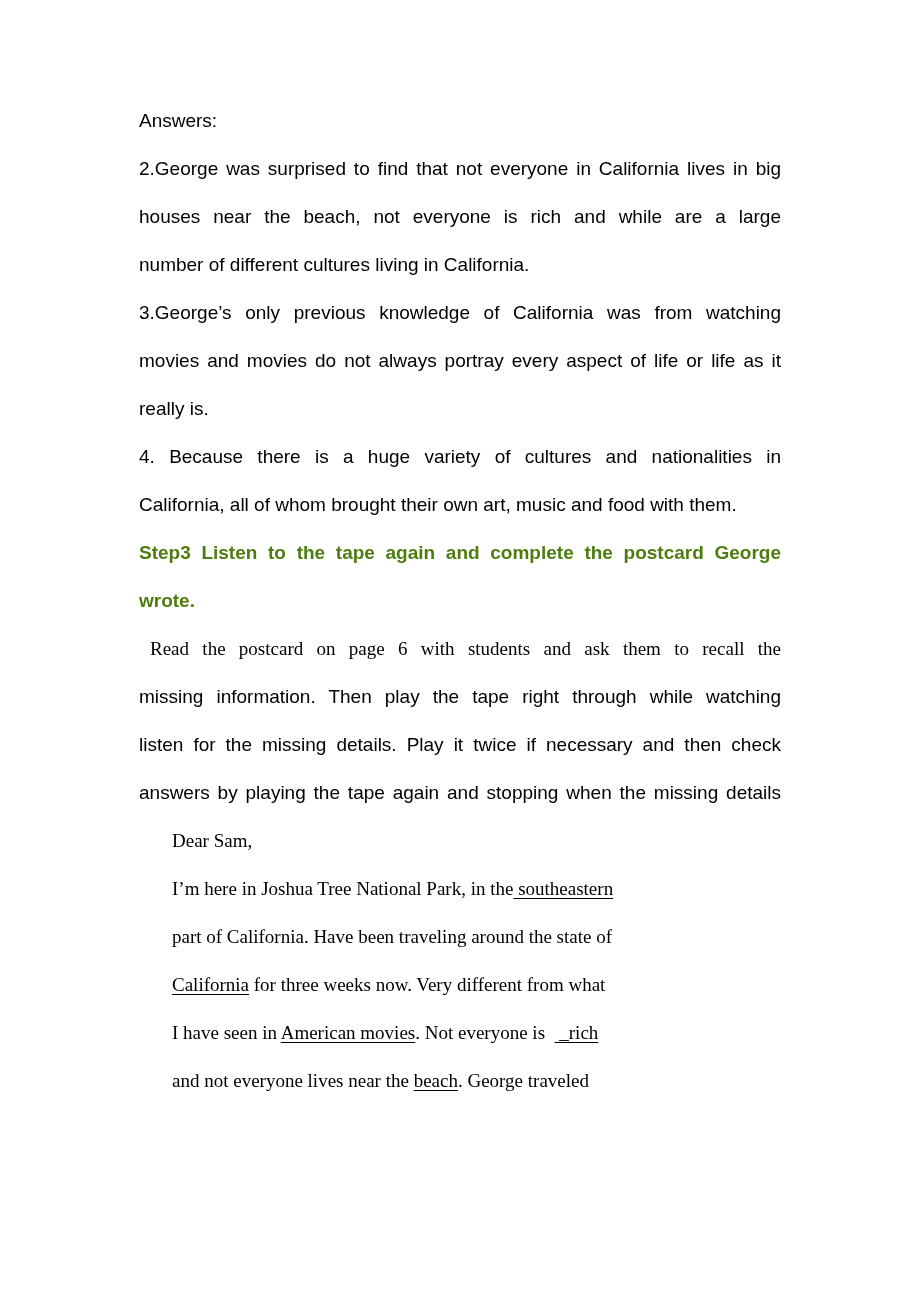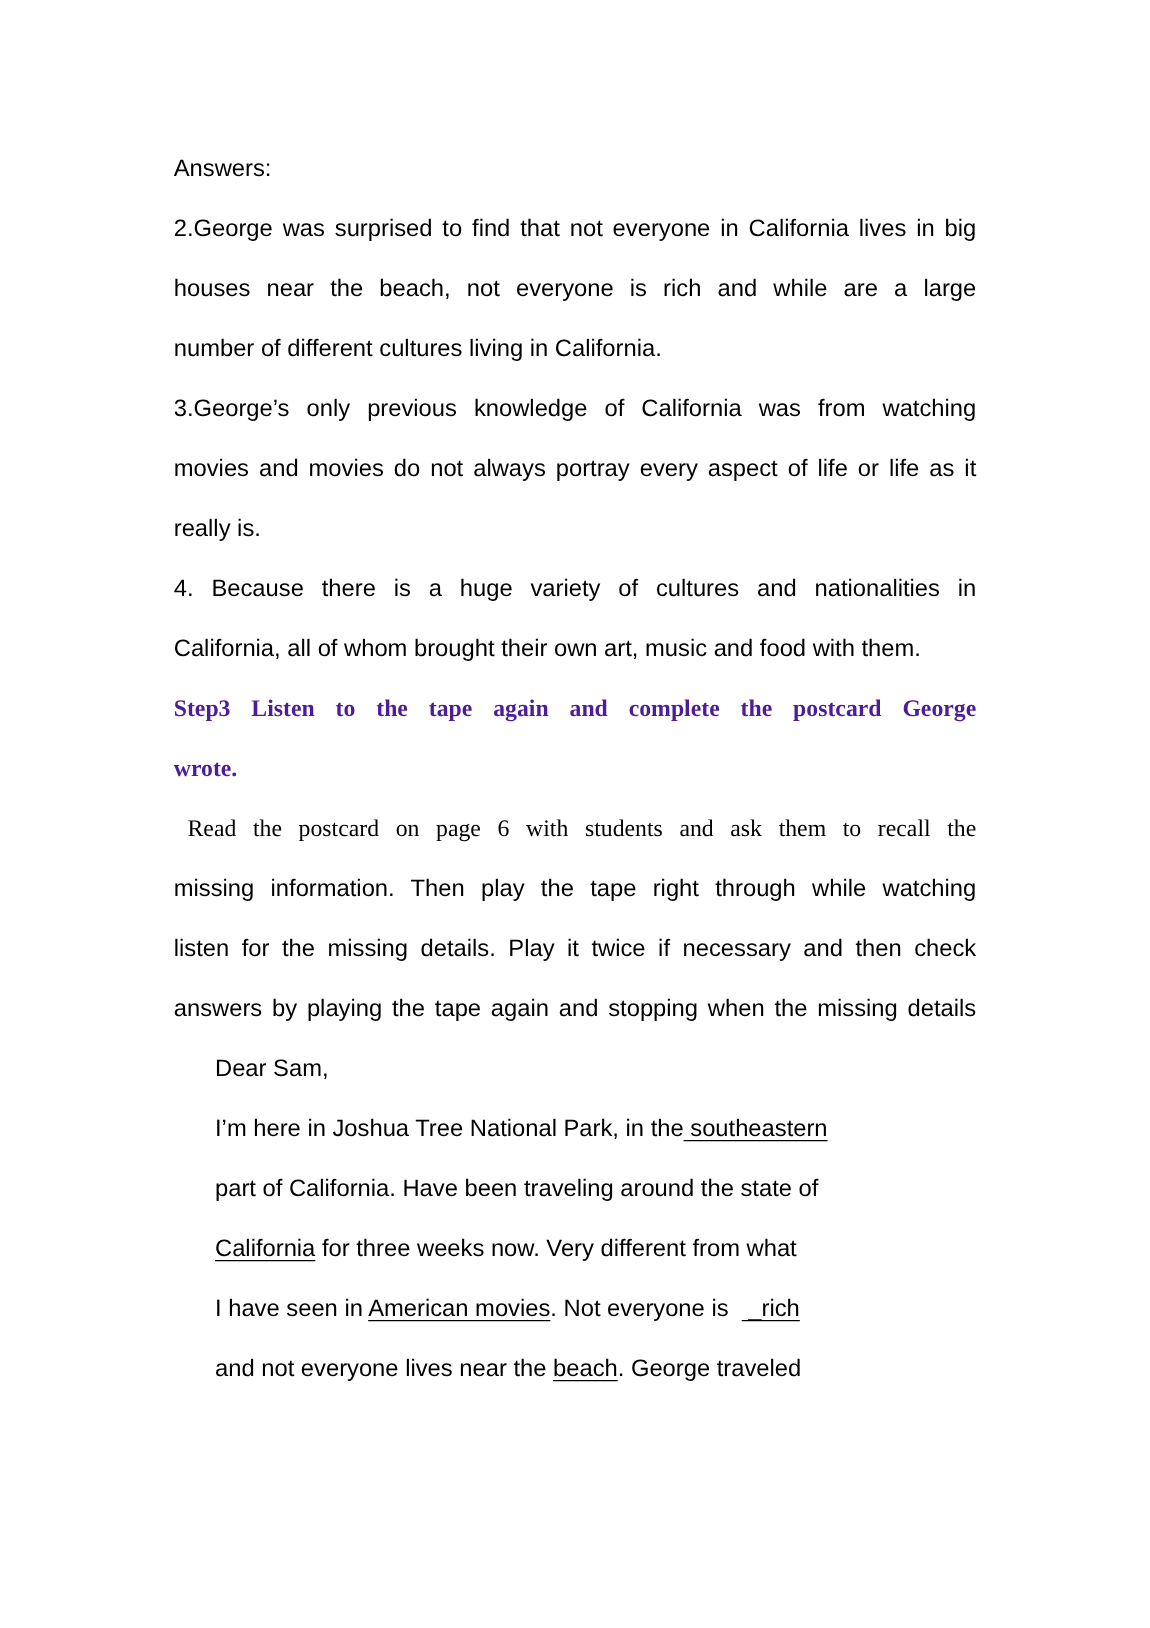--- a/index.html
+++ b/index.html
@@ -1,22 +1,22 @@
 <!DOCTYPE html>
 <html><head>
   <meta charset="utf-8">
   <style>
     html, body { margin: 0; padding: 0; background: #ffffff; }
     body { width: 920px; height: 1302px; position: relative; overflow: hidden;
            font-family: "Liberation Sans", sans-serif; color: #000; }
-    .page { position: absolute; left: 139px; top: 112px; width: 642px; }
+    .page { position: absolute; left: 139px; top: 97px; width: 642px; }
     .line { font-size: 19px; line-height: 48px; height: 48px; white-space: nowrap; }
     .just { text-align: justify; text-align-last: justify; white-space: normal; }
-    .heading { color: #4c1d95; font-weight: bold; font-family: Liberation Serif, serif; }
-    .indent { padding-left: 33px; }
+    .heading { color: #4d7c0f; font-weight: bold; }
+    .indent { padding-left: 33px; font-family: Liberation Serif, serif; }
     .u { text-decoration: underline; text-underline-offset: 3px; margin-top: 44px; }
     .para-indent { padding-left: 11px; font-family: Liberation Serif, serif; }
   </style>
 </head>
 <body>
 
 <div class="page">
   <div class="line">Answers:</div>
 
   <div class="line just">2.George was surprised to find that not everyone in California lives in big</div>

